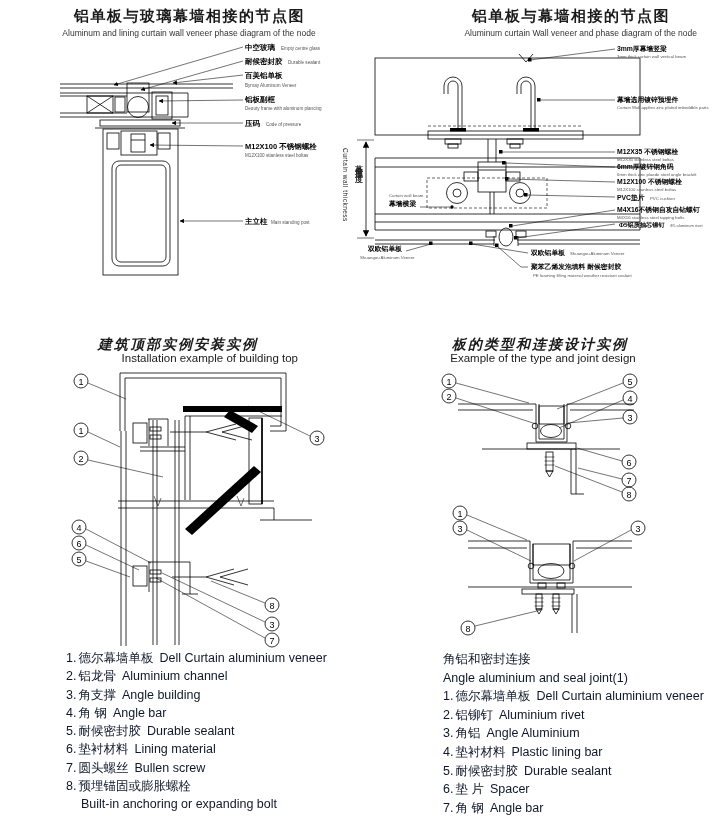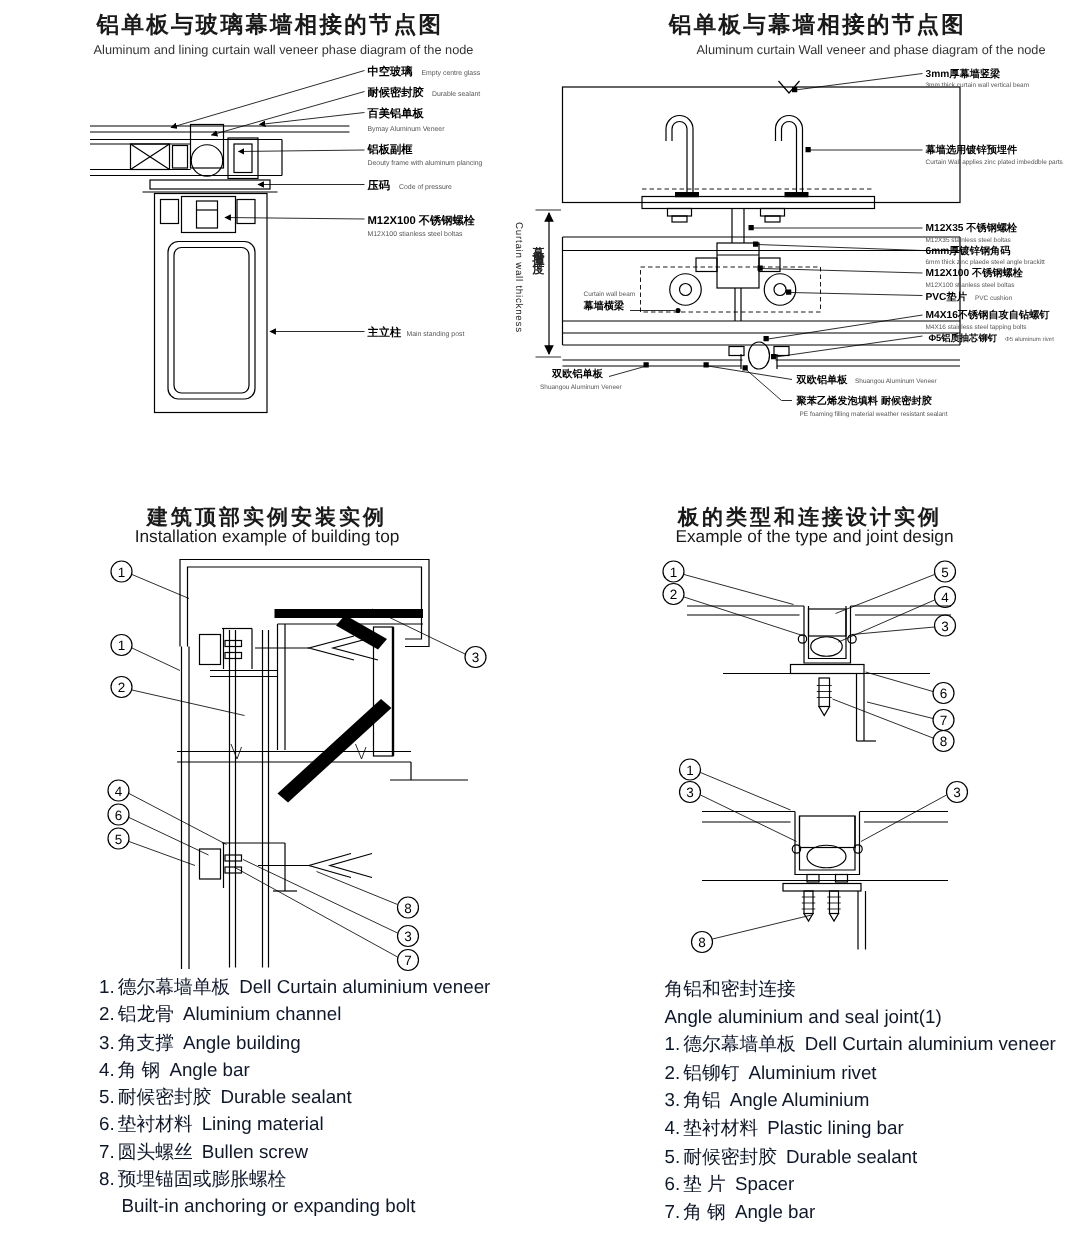--- a/index.html
+++ b/index.html
@@ -1,21 +1,21 @@
 <!DOCTYPE html>
 <html><head>
 <meta charset="utf-8">
 <style>
   html,body{margin:0;padding:0;background:#fff;}
   #page{position:relative;width:720px;height:839px;background:#ffffff;overflow:hidden;
         font-family:"Liberation Sans","DejaVu Sans",sans-serif;color:#111;}
   .abs{position:absolute;}
-  .titleZh{font-weight:bold;font-size:15px;letter-spacing:1.5px;text-align:center;color:#1a1a1a;}
+  .titleZh{font-weight:bold;font-size:15px;letter-spacing:1.5px;text-align:right;color:#1a1a1a;}
   .subEn{font-size:8.5px;text-align:center;color:#333;}
-  .titleZh2{font-weight:bold;font-size:14px;letter-spacing:2px;text-align:center;color:#1a1a1a;}
+  .titleZh2{font-weight:bold;font-size:14px;letter-spacing:2px;text-align:center;color:#1a1a1a;font-style:italic;}
   .subEn2{font-size:11.5px;text-align:center;color:#1a1a1a;}
   .vert{writing-mode:vertical-rl;text-orientation:mixed;color:#222;}
   svg{position:absolute;overflow:visible;}
   svg line,svg path,svg rect,svg circle,svg ellipse,svg polyline,svg polygon{
      stroke:#000;stroke-width:0.8;fill:none;}
   svg .fill{fill:#000;stroke:none;}
   svg .thin{stroke-width:0.55;}
   svg .dash{stroke-dasharray:3,2;stroke-width:0.6;}
   svg text{fill:#000;stroke:none;font-family:"Liberation Sans","DejaVu Sans",sans-serif;}
   .zl{font-size:7.5px;font-weight:600;}
@@ -34,21 +34,21 @@
 <body>
 
 <div id="page">
 
   <div class="abs titleZh" style="left:55px;top:7px;width:250px;">铝单板与玻璃幕墙相接的节点图</div>
   <div class="abs subEn" style="left:28px;top:28px;width:322px;">Aluminum and lining curtain wall veneer phase diagram of the node</div>
   <div class="abs titleZh" style="left:420px;top:7px;width:250px;">铝单板与幕墙相接的节点图</div>
   <div class="abs subEn" style="left:393px;top:28px;width:304px;text-align:right;">Aluminum curtain Wall veneer and phase diagram of the node</div>
 
   <div class="abs titleZh2" style="left:72px;top:336px;width:212px;">建筑顶部实例安装实例</div>
-  <div class="abs subEn2" style="left:58px;top:352px;width:240px;">Installation example of building top</div>
+  <div class="abs subEn2" style="left:58px;top:352px;width:240px;text-align:right;">Installation example of building top</div>
   <div class="abs titleZh2" style="left:434px;top:336px;width:212px;">板的类型和连接设计实例</div>
   <div class="abs subEn2" style="left:428px;top:352px;width:230px;">Example of the type and joint design</div>
 
   <svg viewBox="55 40 300 270" style="left:55px;top:40px;width:300px;height:270px;">
     <defs>
       <marker id="arrA" viewBox="0 0 10 10" refX="9" refY="5" markerWidth="8" markerHeight="8" orient="auto-start-reverse">
         <path d="M0,0 L10,5 L0,10 z" class="fill"></path>
       </marker>
       <pattern id="xhA" width="4" height="4" patternUnits="userSpaceOnUse">
         <path d="M0,4 L4,0 M0,0 L4,4" style="stroke-width:0.45"></path>

